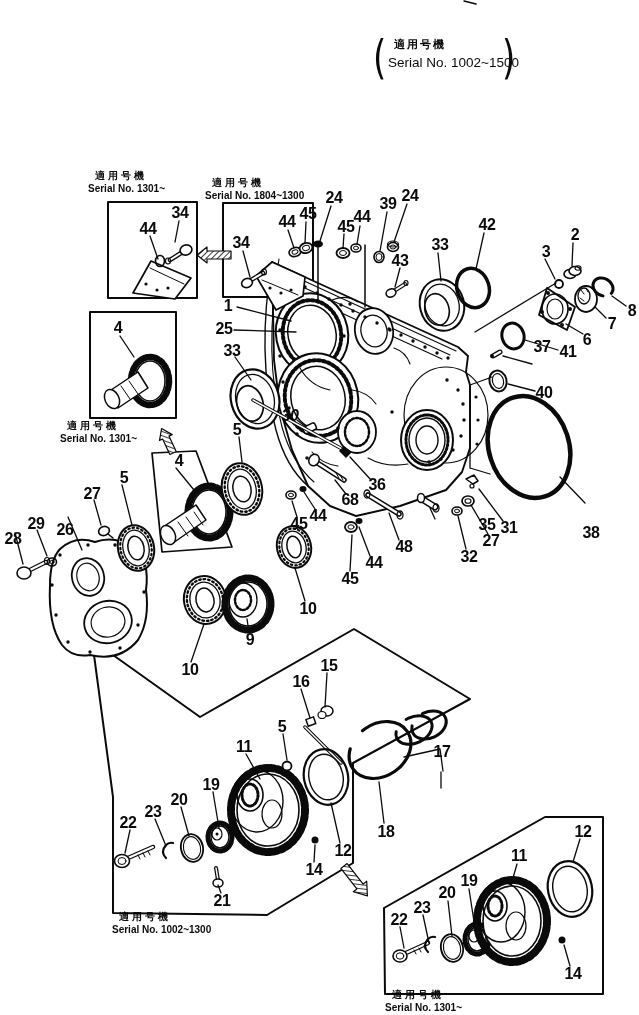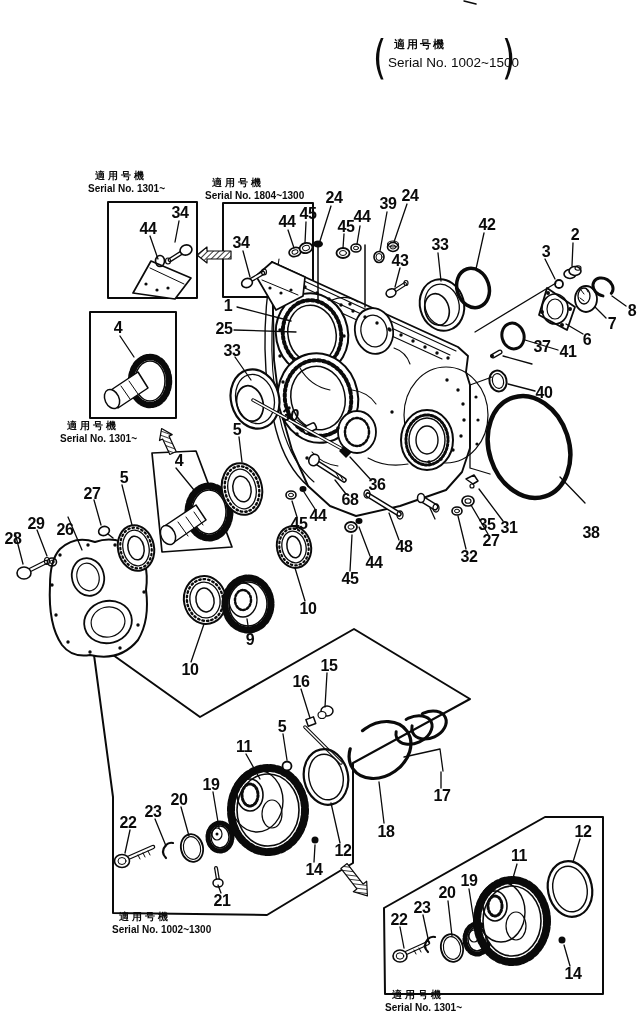--- a/index.html
+++ b/index.html
@@ -589,21 +589,21 @@
       <span class="plabel" style="left: 282px; top: 727px;">5</span>
       <span class="plabel" style="left: 244px; top: 747px;">11</span>
       <span class="plabel" style="left: 211px; top: 785px;">19</span>
       <span class="plabel" style="left: 179px; top: 800px;">20</span>
       <span class="plabel" style="left: 153px; top: 812px;">23</span>
       <span class="plabel" style="left: 128px; top: 823px;">22</span>
       <span class="plabel" style="left: 222px; top: 901px;">21</span>
       <span class="plabel" style="left: 314px; top: 870px;">14</span>
       <span class="plabel" style="left: 343px; top: 851px;">12</span>
       <span class="plabel" style="left: 386px; top: 832px;">18</span>
-      <span class="plabel" style="left: 442px; top: 796px;">17</span>
+      <span class="plabel" style="left: 442px; top: 752px;">17</span>
       <span class="plabel" style="left: 583px; top: 832px;">12</span>
       <span class="plabel" style="left: 519px; top: 856px;">11</span>
       <span class="plabel" style="left: 469px; top: 881px;">19</span>
       <span class="plabel" style="left: 447px; top: 893px;">20</span>
       <span class="plabel" style="left: 422px; top: 908px;">23</span>
       <span class="plabel" style="left: 399px; top: 920px;">22</span>
       <span class="plabel" style="left: 573px; top: 974px;">14</span>
     </div>
 
 </div>

